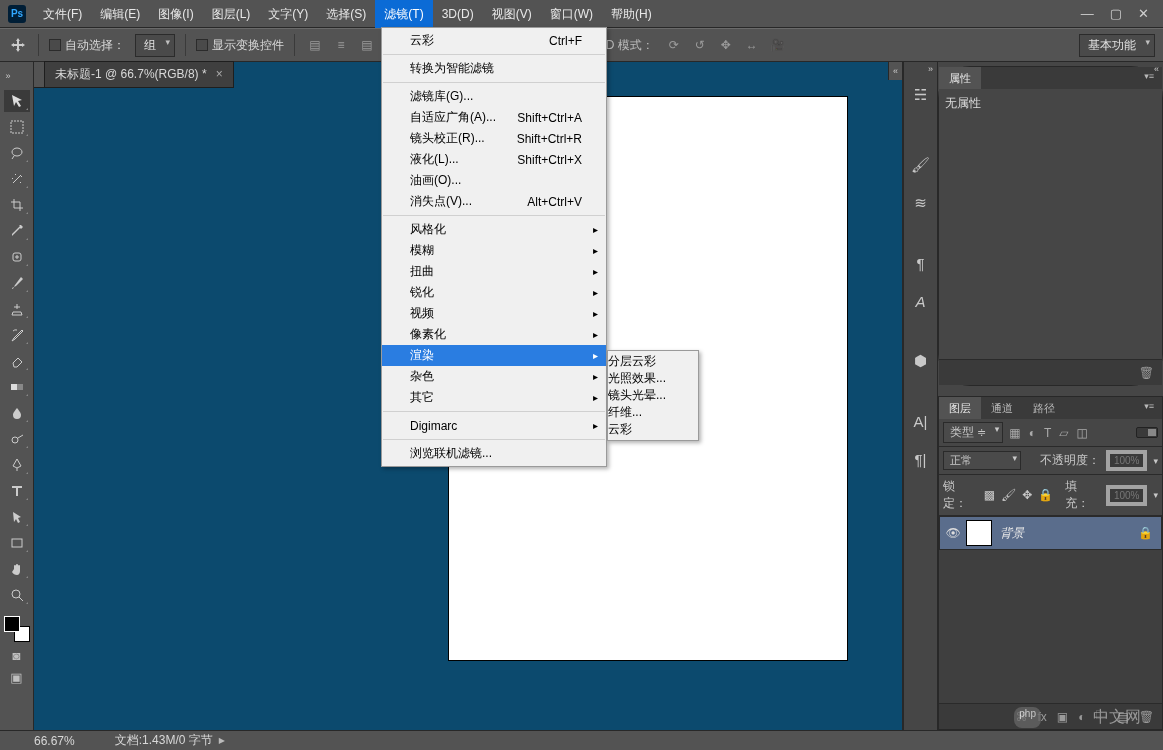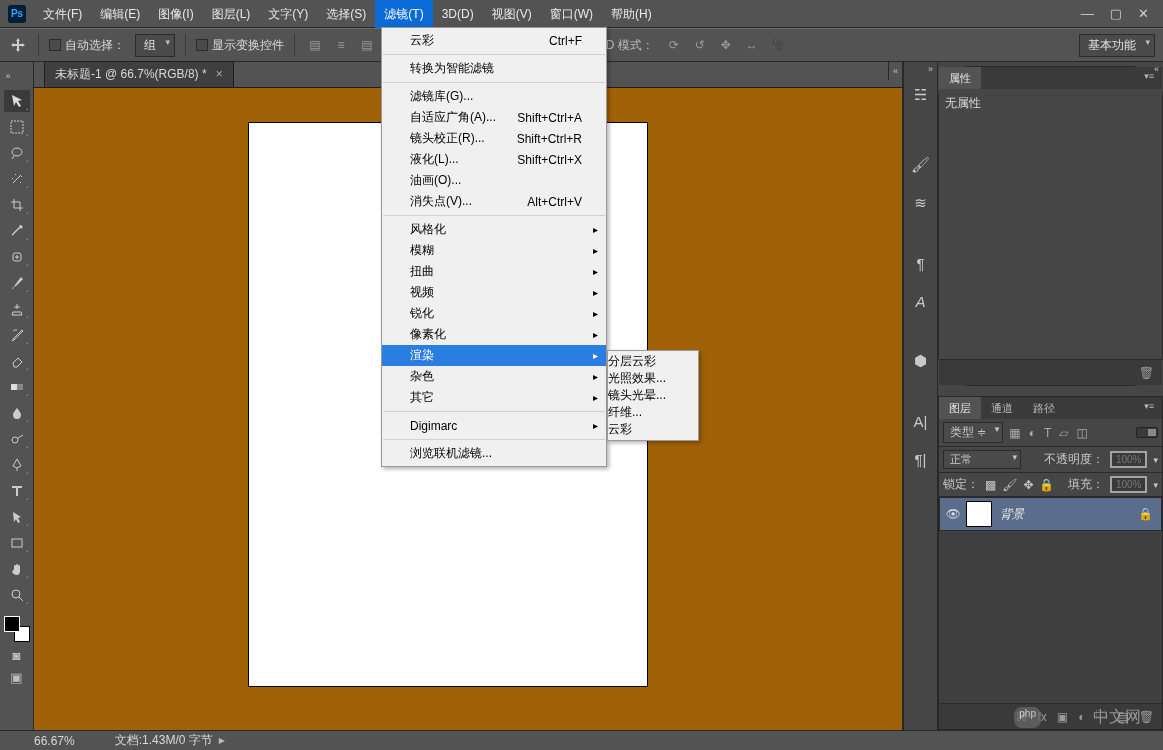--- a/index.html
+++ b/index.html
@@ -31,21 +31,21 @@
   .tool { width: 26px; height: 22px; color: #d0d0d0; display: flex; align-items: center; justify-content: center; position: relative; }
   .tool.active { background: #3a3a3a; }
   .tool::after { content: ""; position: absolute; right: 1px; bottom: 1px; border: 2px solid transparent; border-right-color: #888; border-bottom-color: #888; transform: scale(0.5); }
   .swatch { margin-top: 6px; width: 26px; height: 26px; position: relative; }
   .swatch .fg { position: absolute; top: 0; left: 0; width: 16px; height: 16px; background: #000; border: 1px solid #fff; }
   .swatch .bg { position: absolute; bottom: 0; right: 0; width: 16px; height: 16px; background: #fff; border: 1px solid #000; }
   .mini-btn { width: 20px; height: 18px; color: #c0c0c0; display:flex; align-items:center; justify-content:center; font-size:13px;}
   .expander { width: 12px; height: 16px; background: #535353; color:#ccc; font-size:9px; display:flex; align-items:center; justify-content:center; margin-bottom:2px; align-self:flex-start; margin-left:2px;}
 
   
-  .doc-area { flex: 1; background: #a16207; display: flex; flex-direction: column; position: relative; border-right: 1px solid #282828; }
+  .doc-area { flex: 1; background: #0c4a6e; display: flex; flex-direction: row; position: relative; border-right: 1px solid #282828; }
   .doc-tabs { height: 26px; background: #535353; display: flex; align-items: flex-end; padding-left: 10px; border-bottom: 1px solid #1e1e1e; }
   .doc-tab { background: #3f3f3f; color: #d8d8d8; padding: 4px 10px; border: 1px solid #1e1e1e; border-bottom: none; font-size: 11px; }
   .doc-tab .close { margin-left: 6px; color: #aaa; }
   .canvas-zone { flex: 1; position: relative; overflow: visible; }
   .canvas { position: absolute; top: 35px; left: 215px; width: 398px; height: 563px; background: #fff; box-shadow: 0 0 0 1px #000; }
   .expander-r { position:absolute; top:0; right:0; width:14px; height:18px; background:#535353; color:#ccc; font-size:9px; display:flex; align-items:center; justify-content:center; border-left:1px solid #282828;}
 
   
   .dropdown { position: absolute; top: 27px; left: 381px; width: 226px; background: #f0f0f0; border: 1px solid #9a9a9a; box-shadow: 2px 2px 4px rgba(0,0,0,.3); z-index: 100; padding: 2px 0; }
   .dropdown .dd-item { height: 21px; display: flex; align-items: center; padding: 0 24px 0 28px; color: #000; position: relative; }
@@ -69,21 +69,21 @@
   .ptab.active { background: #535353; color: #e8e8e8; }
   .ptab-menu { margin-left: auto; padding: 4px 8px; color: #b8b8b8; font-size: 9px; }
   .panel-body { flex: 1; background: #464646; color: #ddd; padding: 6px; font-size: 11px; position: relative; }
   .panel-footer { height: 26px; background: #3a3a3a; border-top: 1px solid #2a2a2a; display: flex; align-items: center; justify-content: flex-end; gap: 10px; padding: 0 8px; color: #9a9a9a; }
 
   
   .layer-ctrl-row { display: flex; align-items: center; gap: 6px; padding: 3px 4px; border-bottom: 1px solid #2a2a2a; color:#c8c8c8;}
   .layer-ctrl-row .grow { flex: 1; }
   .layer-ctrl-row .tiny-combo { background:#4a4a4a; border:1px solid #2a2a2a; padding:1px 16px 1px 6px; position:relative; color:#c8c8c8; font-size:11px;}
   .layer-ctrl-row .tiny-combo::after { content:"▾"; position:absolute; right:3px; top:1px; font-size:9px;}
-  .layer-ctrl-row .tiny-field { background:#3a3a3a; border:2px solid #a3a3a3; padding:1px 4px; color:#777; font-size:10px;}
+  .layer-ctrl-row .tiny-field { background:#3a3a3a; border:4px solid #a3a3a3; padding:1px 4px; color:#777; font-size:10px;}
   .layer-row { display: flex; align-items: center; height: 34px; background: #5a6d8c; border: 1px solid #2a2a2a; }
   .eye { width: 26px; text-align: center; color: #ddd; }
   .thumb { width: 26px; height: 26px; background: #fff; border: 1px solid #000; margin-right: 8px; }
   .layer-name { color: #e8e8e8; font-style: italic; }
   .lock { margin-left: auto; margin-right: 8px; color: #bbb; }
   .filter-icons { display:flex; gap:8px; color:#aaa; }
   .filter-icons span{ font-size:12px;}
   .toggle { width:22px; height:11px; background:#3a3a3a; border:1px solid #222; border-radius:2px; margin-left:auto; position:relative;}
   .toggle::after{content:""; position:absolute; right:1px; top:1px; width:8px; height:7px; background:#888;}
 
@@ -433,24 +433,24 @@
   <div class="dd-item sub">
       <span>风格化</span>
     </div>
   <div class="dd-item sub">
       <span>模糊</span>
     </div>
   <div class="dd-item sub">
       <span>扭曲</span>
     </div>
   <div class="dd-item sub">
+      <span>锐化</span>
+    </div>
+  <div class="dd-item sub">
       <span>视频</span>
-    </div>
-  <div class="dd-item sub">
-      <span>锐化</span>
     </div>
   <div class="dd-item sub">
       <span>像素化</span>
     </div>
   <div class="dd-item sub hover">
       <span>渲染</span>
     </div>
   <div class="dd-item sub">
       <span>杂色</span>
     </div>

